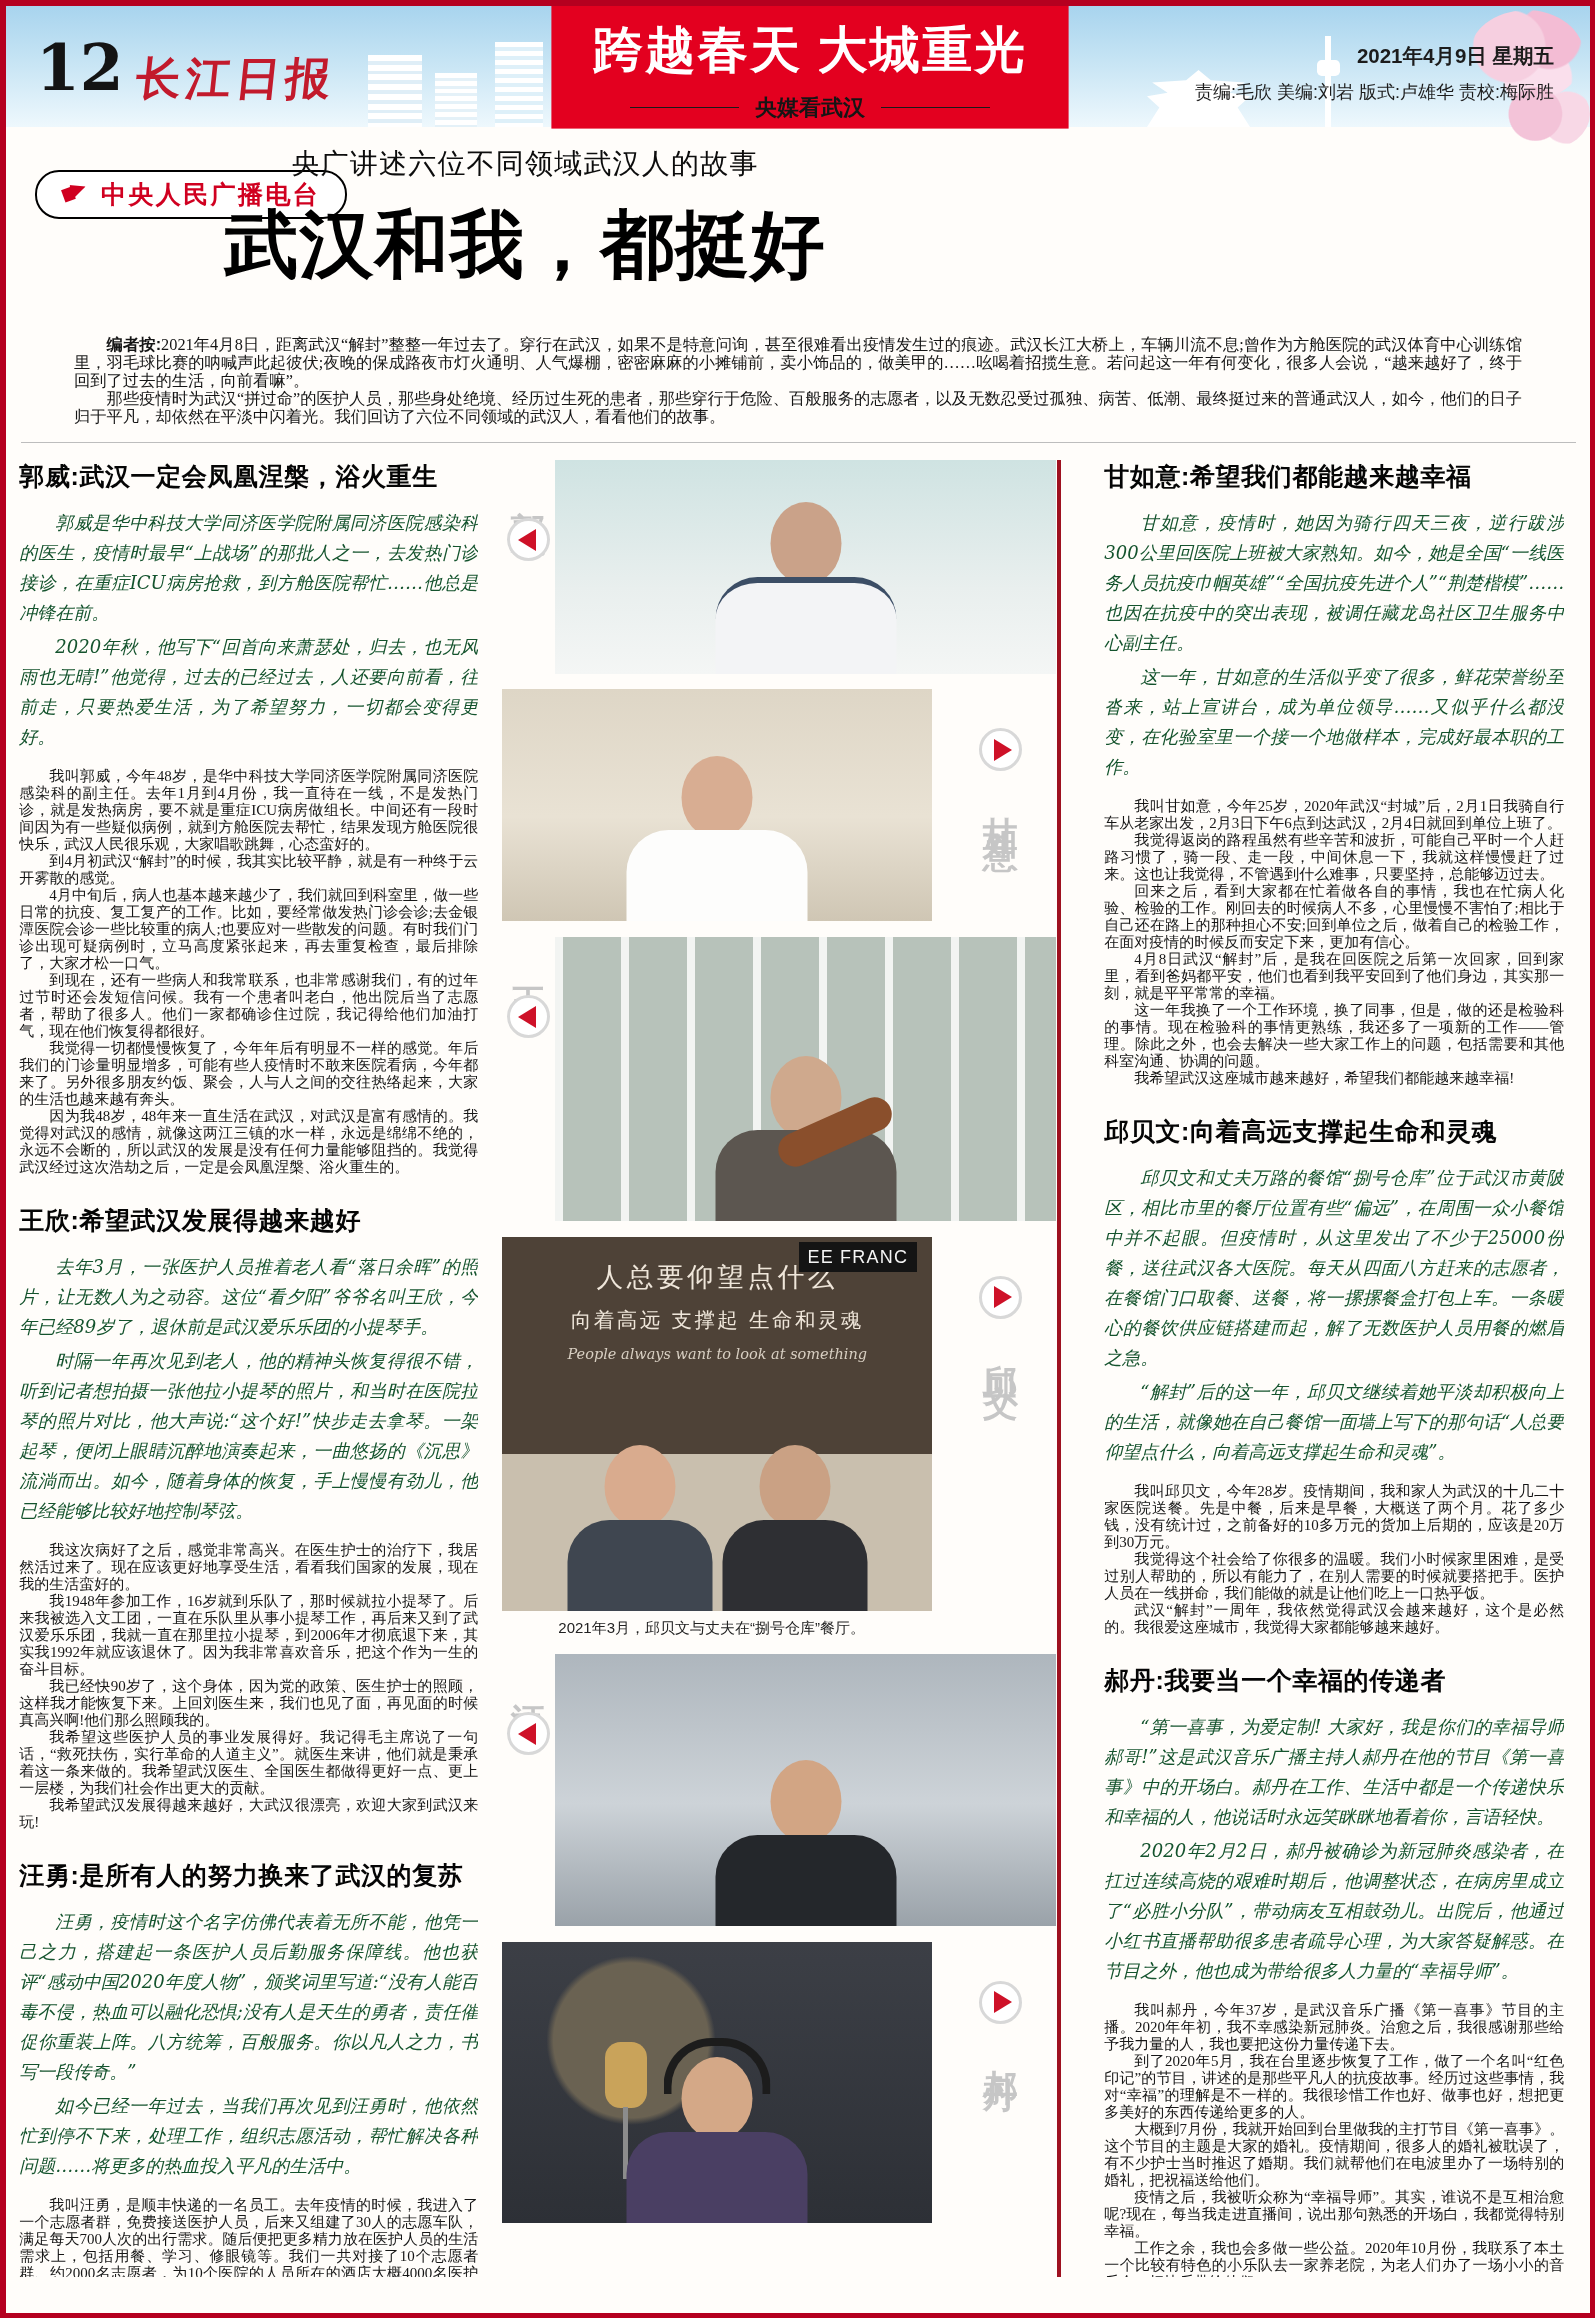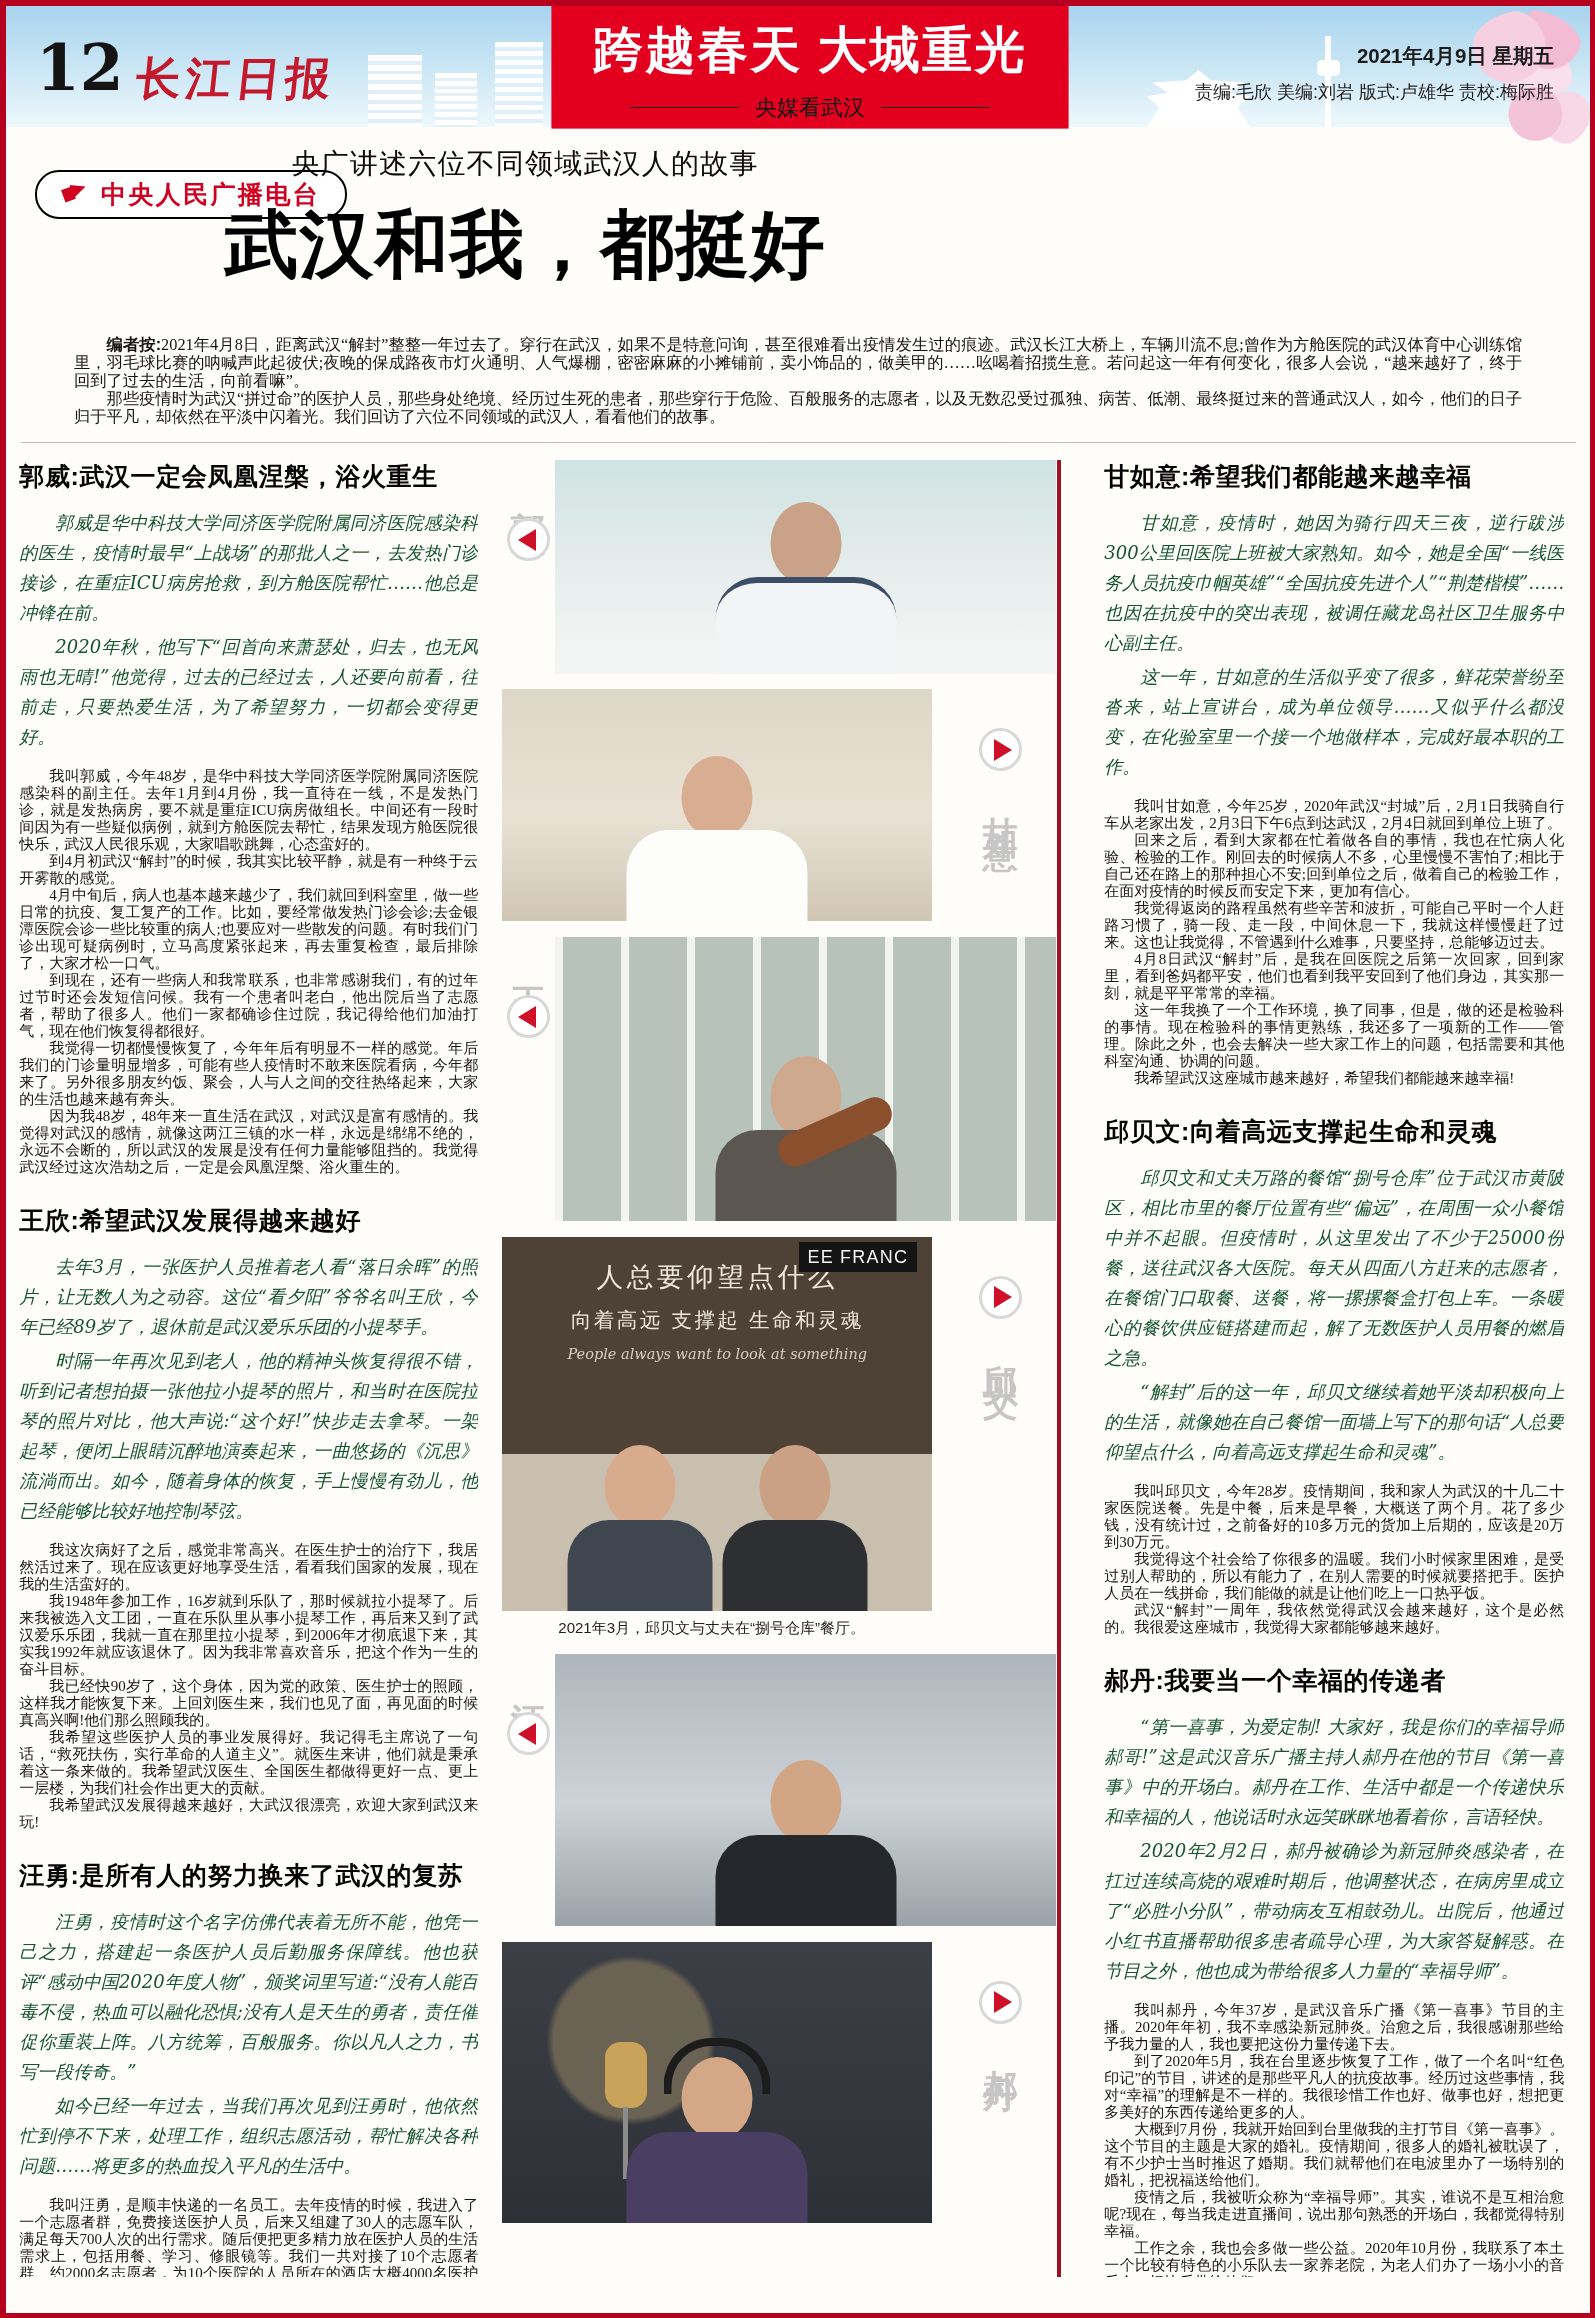--- a/index.html
+++ b/index.html
@@ -15,21 +15,21 @@
   .sil.b2{left:429px;width:42px;height:54px;background:repeating-linear-gradient(180deg,#fff 0 4.8px,#e4f1f8 4.8px 7.8px);}
   .sil.b3{left:489px;width:48px;height:85px;background:repeating-linear-gradient(180deg,#fff 0 5.4px,#def0f9 5.4px 9px);}
   .sil.tower{left:1319px;width:6px;height:91px;background:#fff;}
   .sil.tower:before{content:"";position:absolute;left:-8.5px;top:24px;width:23px;height:15.7px;background:#fff;border-radius:4.8px;}
   .sil.pagoda{left:1141px;width:103px;height:57px;background:#fff;clip-path:polygon(50% 0,62% 18%,95% 22%,80% 40%,100% 46%,88% 66%,100% 100%,0 100%,12% 66%,0 46%,20% 40%,5% 22%,38% 18%);}
   .blossom{position:absolute;border-radius:50%;}
   .blossom.p1{right:6px;top:3.6px;width:115px;height:91px;background:radial-gradient(circle at 35% 40%,#f6cfe0 0 38%,transparent 40%),radial-gradient(circle at 70% 30%,#f3bcd4 0 30%,transparent 32%),radial-gradient(circle at 60% 75%,#fadfec 0 34%,transparent 36%);}
   .blossom.p2{right:0;top:72px;width:91px;height:72px;background:radial-gradient(circle at 40% 50%,#f3c3d8 0 40%,transparent 42%),radial-gradient(circle at 75% 55%,#f8d8e6 0 32%,transparent 34%);}
   .banner{position:absolute;left:546px;top:-6px;width:516px;height:128px;background:#e3001f;text-align:center;box-shadow:0 0 0 0.6px #e3001f;}
   .banner-title{margin-top:17px;font-family:"Liberation Serif",serif;font-weight:bold;font-size:50px;color:#fff;letter-spacing:2.4px;white-space:nowrap;}
-  .banner-sub{display:flex;align-items:center;justify-content:center;gap:15.7px;margin-top:8.5px;color:#151515;font-family:"Liberation Sans",sans-serif;font-weight:normal;font-size:22px;}
+  .banner-sub{display:flex;align-items:center;justify-content:center;gap:15.7px;margin-top:8.5px;color:#151515;font-family:"Liberation Sans",sans-serif;font-weight:bold;font-size:22px;}
   .banner-sub:before,.banner-sub:after{content:"";width:109px;height:1.8px;background:#1a1a1a;}
   .date-block{position:absolute;right:36px;top:36px;text-align:right;font-family:"Liberation Sans",sans-serif;color:#1c1c1c;}
   .date-line{font-size:20.5px;font-weight:bold;margin-bottom:9.7px;}
   .staff-line{font-size:18px;}
   
   .headline-zone{position:relative;height:208px;}
   .badge{position:absolute;left:29px;top:43px;display:flex;align-items:center;gap:11px;
          border:2px solid #000000;border-radius:24px;padding:6px 25px;color:#d00020;
          font-family:"Liberation Sans",sans-serif;font-weight:bold;font-size:25px;letter-spacing:2.4px;background:#fff;}
   .speaker-icon{width:28px;height:28px;display:inline-block;position:relative;}
@@ -299,22 +299,22 @@
       </div>
 
     </div>
 
     <div class="col col-right">
       <article>
         <h2>甘如意:希望我们都能越来越幸福</h2>
         <p class="kai">甘如意，疫情时，她因为骑行四天三夜，逆行跋涉300公里回医院上班被大家熟知。如今，她是全国“一线医务人员抗疫巾帼英雄”“全国抗疫先进个人”“荆楚楷模”……也因在抗疫中的突出表现，被调任藏龙岛社区卫生服务中心副主任。</p>
         <p class="kai">这一年，甘如意的生活似乎变了很多，鲜花荣誉纷至沓来，站上宣讲台，成为单位领导……又似乎什么都没变，在化验室里一个接一个地做样本，完成好最本职的工作。</p>
         <p class="bodyp first">我叫甘如意，今年25岁，2020年武汉“封城”后，2月1日我骑自行车从老家出发，2月3日下午6点到达武汉，2月4日就回到单位上班了。</p>
+        <p class="bodyp">我觉得返岗的路程虽然有些辛苦和波折，可能自己平时一个人赶路习惯了，骑一段、走一段，中间休息一下，我就这样慢慢赶了过来。这也让我觉得，不管遇到什么难事，只要坚持，总能够迈过去。</p>
         <p class="bodyp">回来之后，看到大家都在忙着做各自的事情，我也在忙病人化验、检验的工作。刚回去的时候病人不多，心里慢慢不害怕了;相比于自己还在路上的那种担心不安;回到单位之后，做着自己的检验工作，在面对疫情的时候反而安定下来，更加有信心。</p>
-        <p class="bodyp">我觉得返岗的路程虽然有些辛苦和波折，可能自己平时一个人赶路习惯了，骑一段、走一段，中间休息一下，我就这样慢慢赶了过来。这也让我觉得，不管遇到什么难事，只要坚持，总能够迈过去。</p>
         <p class="bodyp">4月8日武汉“解封”后，是我在回医院之后第一次回家，回到家里，看到爸妈都平安，他们也看到我平安回到了他们身边，其实那一刻，就是平平常常的幸福。</p>
         <p class="bodyp">这一年我换了一个工作环境，换了同事，但是，做的还是检验科的事情。现在检验科的事情更熟练，我还多了一项新的工作——管理。除此之外，也会去解决一些大家工作上的问题，包括需要和其他科室沟通、协调的问题。</p>
         <p class="bodyp">我希望武汉这座城市越来越好，希望我们都能越来越幸福!</p>
       </article>
       <article>
         <h2>邱贝文:向着高远支撑起生命和灵魂</h2>
         <p class="kai">邱贝文和丈夫万路的餐馆“捌号仓库”位于武汉市黄陂区，相比市里的餐厅位置有些“偏远”，在周围一众小餐馆中并不起眼。但疫情时，从这里发出了不少于25000份餐，送往武汉各大医院。每天从四面八方赶来的志愿者，在餐馆门口取餐、送餐，将一摞摞餐盒打包上车。一条暖心的餐饮供应链搭建而起，解了无数医护人员用餐的燃眉之急。</p>
         <p class="kai">“解封”后的这一年，邱贝文继续着她平淡却积极向上的生活，就像她在自己餐馆一面墙上写下的那句话“人总要仰望点什么，向着高远支撑起生命和灵魂”。</p>
         <p class="bodyp first">我叫邱贝文，今年28岁。疫情期间，我和家人为武汉的十几二十家医院送餐。先是中餐，后来是早餐，大概送了两个月。花了多少钱，没有统计过，之前备好的10多万元的货加上后期的，应该是20万到30万元。</p>
         <p class="bodyp">我觉得这个社会给了你很多的温暖。我们小时候家里困难，是受过别人帮助的，所以有能力了，在别人需要的时候就要搭把手。医护人员在一线拼命，我们能做的就是让他们吃上一口热乎饭。</p>

